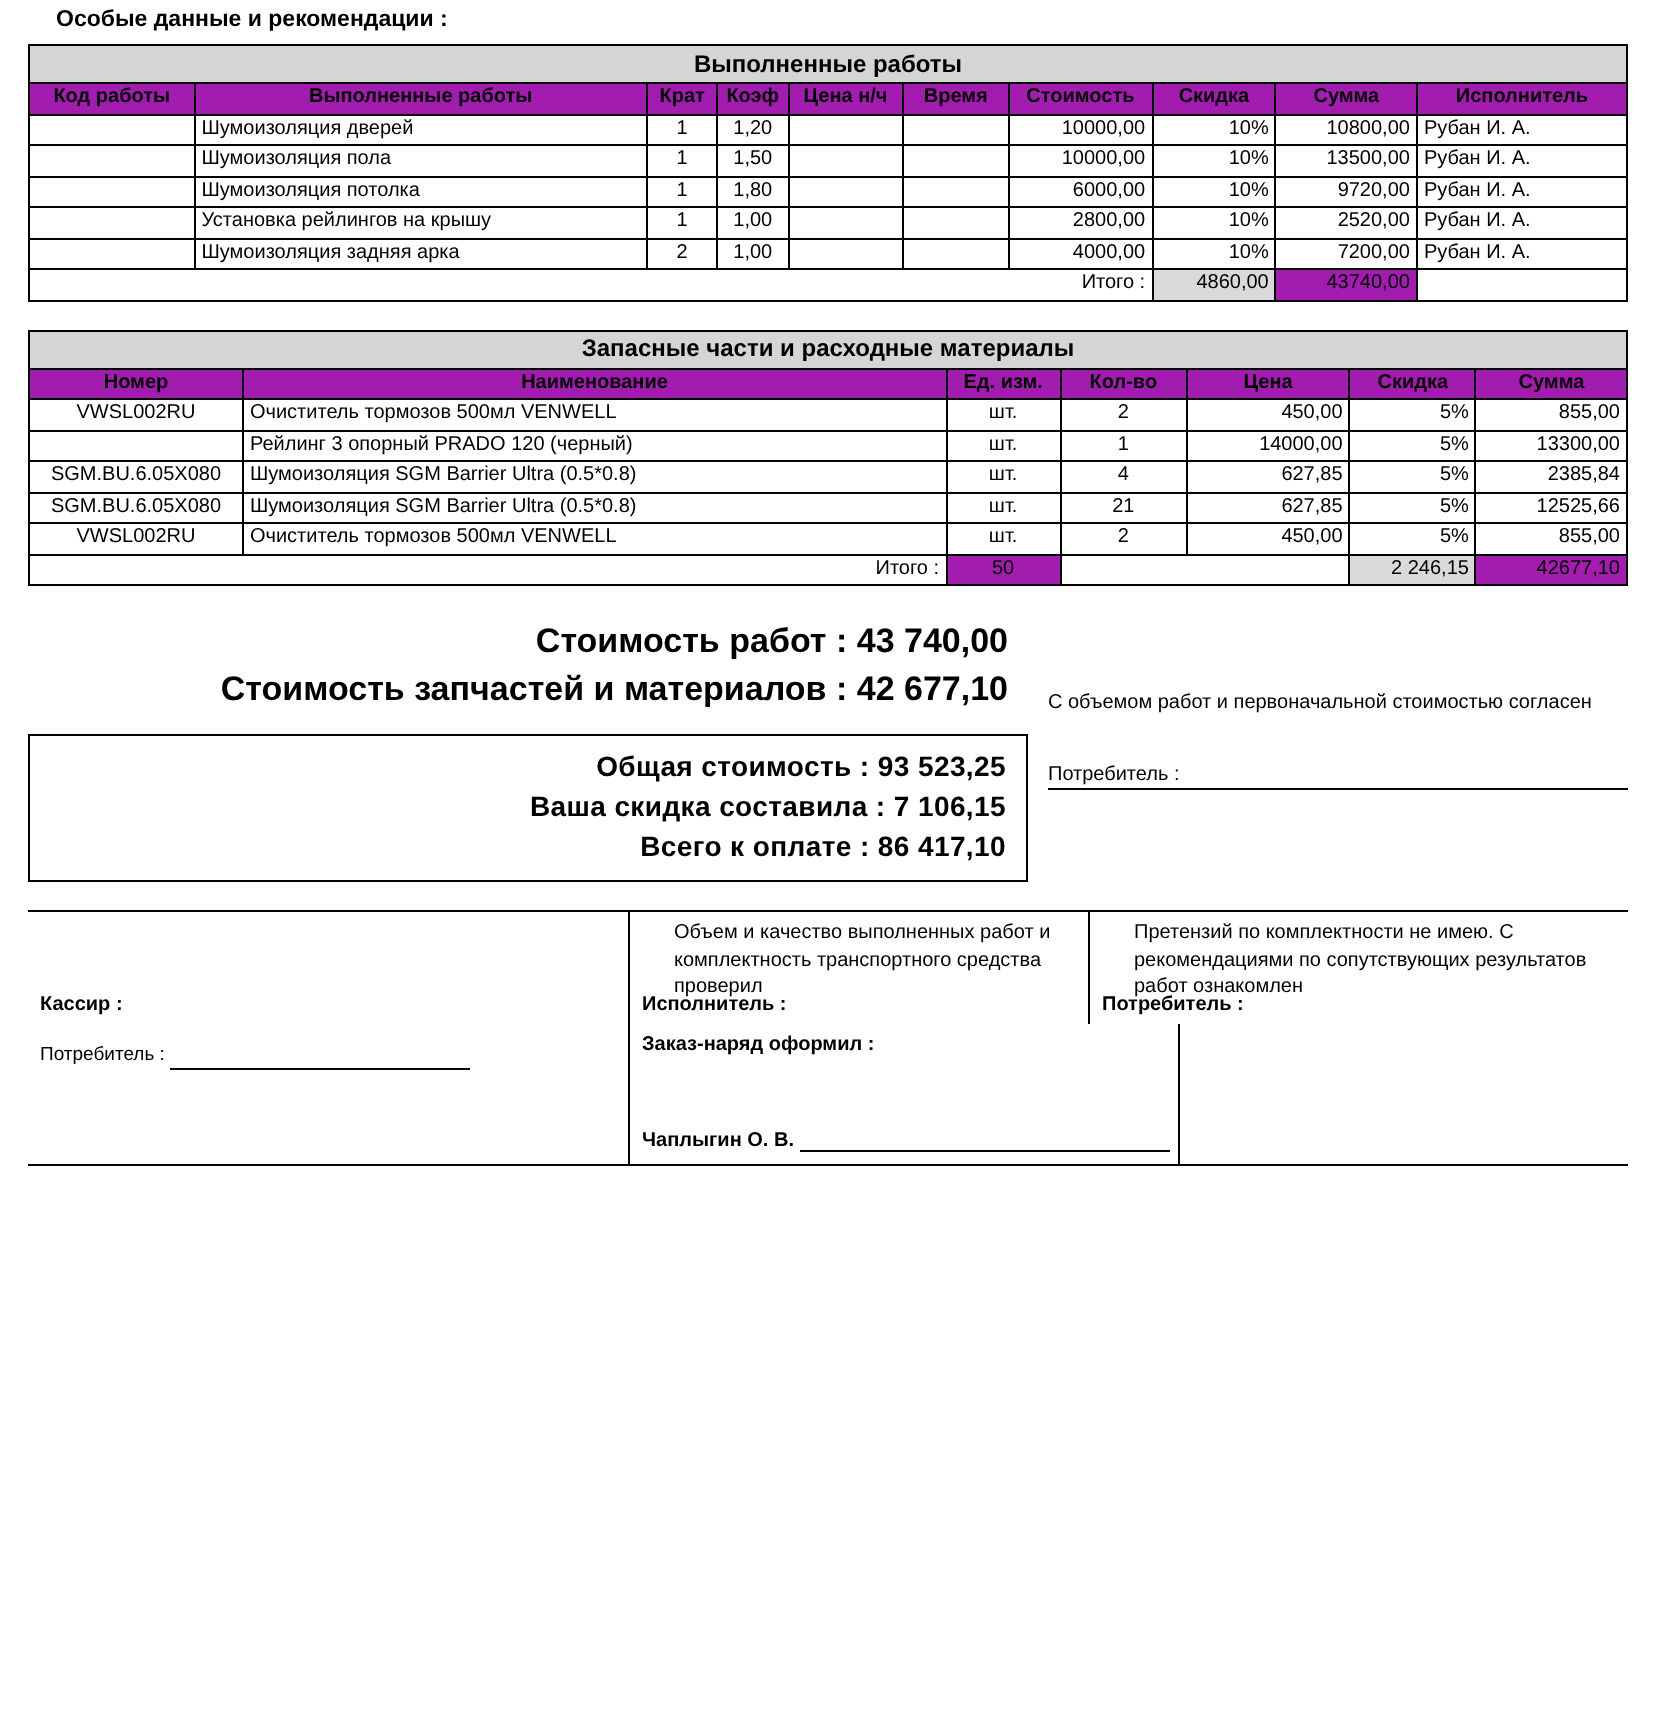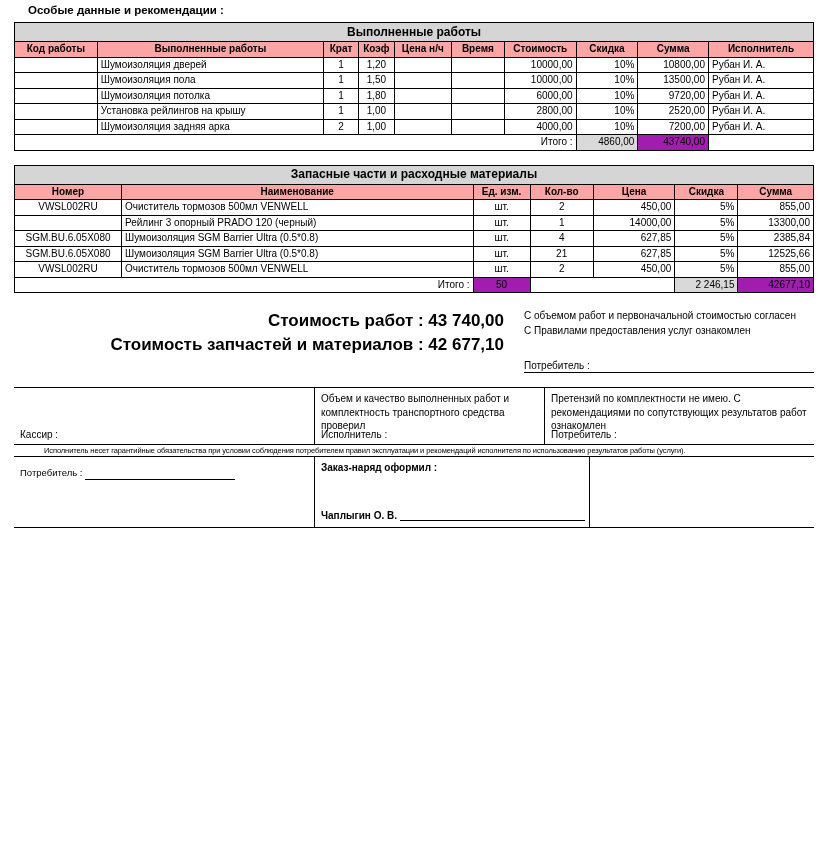--- a/index.html
+++ b/index.html
@@ -50,21 +50,21 @@
   .tbl-title {
     background: #d5d5d5;
     text-align: center;
     font-weight: bold !important;
     font-size: 12px !important;
     height: 19px !important;
   }
   .hdr td, .hdr th {
     text-align: center;
     font-weight: bold !important;
-    background: #fca5a5;
+    background: #a21caf;
   }
   .c { text-align: center; }
   .r { text-align: right; }
   .l { text-align: left; }
   .blank { border: none !important; }
   .totals-label {
     text-align: right;
     font-weight: bold;
     border: none !important;
   }
@@ -105,54 +105,55 @@
     font-size: 14px;
     font-weight: bold;
     padding: 2px 0;
     letter-spacing: 0.2px;
   }
   .summary-right {
     flex: 1;
     padding-left: 10px;
     box-sizing: border-box;
     font-size: 10px;
+    margin-top: 36px;
   }
   .summary-right .agree-line {
     line-height: 1.45;
   }
   .consumer-row {
     margin-top: 22px;
     border-bottom: 1px solid #000;
     padding-bottom: 1px;
   }
   .consumer-row .lbl { display: inline-block; }
 
   
   .sig-section {
     margin-top: 14px;
     border-top: 1px solid #000;
     display: flex;
     width: 100%;
   }
   .sig-col {
     box-sizing: border-box;
-    padding: 4px 6px 2px 6px;
+    padding: 4px 6px 2px 22px;
     font-size: 10px;
     min-height: 56px;
     position: relative;
   }
   .sig-col.c1 { width: 300px; }
   .sig-col.c2 { width: 230px; border-left: 1px solid #000; }
   .sig-col.c3 { flex: 1; border-left: 1px solid #000; }
   .sig-col .txt { line-height: 1.35; }
   .sig-col .role {
     position: absolute;
     bottom: 4px;
     left: 6px;
-    font-weight: normal;
+    font-weight: bold;
   }
   .underline-note {
     border-top: 1px solid #000;
     border-bottom: 1px solid #000;
     font-size: 7.5px;
     padding: 1px 0 1px 30px;
     letter-spacing: -0.1px;
   }
 
   
@@ -380,45 +381,57 @@
   <div class="summary">
     <div class="summary-left">
       <div class="sum-line">
         <span>Стоимость работ :</span>
         <span>43 740,00</span>
       </div>
       <div class="sum-line">
         <span>Стоимость запчастей и материалов :</span>
         <span>42 677,10</span>
       </div>
+      <div class="sum-box">
+        <div class="big">
+          <span>Общая стоимость :</span>
+          <span>93 523,25</span>
+        </div>
+        <div class="big">
+          <span>Ваша скидка составила :</span>
+          <span>7 106,15</span>
+        </div>
+        <div class="big">
+          <span>Всего к оплате :</span>
+          <span>86 417,10</span>
+        </div>
+      </div>
     </div>
     <div class="summary-right">
       <div class="agree-line">С объемом работ и первоначальной стоимостью согласен</div>
-      <div class="agree-line">С Правилами предоставления услуг ознакомлен</div>
       <div class="consumer-row">
         <span class="lbl">Потребитель :</span>
       </div>
     </div>
   </div>
 
   <div class="sig-section">
     <div class="sig-col c1">
       <div class="role">Кассир :</div>
     </div>
     <div class="sig-col c2">
       <div class="txt">Объем и качество выполненных работ и комплектность транспортного средства проверил</div>
       <div class="role">Исполнитель :</div>
     </div>
     <div class="sig-col c3">
       <div class="txt">Претензий по комплектности не имею. С рекомендациями по сопутствующих результатов работ ознакомлен</div>
       <div class="role">Потребитель :</div>
     </div>
   </div>
 
-  <div class="underline-note">Исполнитель несет гарантийные обязательства при условии соблюдения потребителем правил эксплуатации и рекомендаций исполнителя по использованию результатов работы (услуги).</div>
 
   <div class="bottom-section">
     <div class="bottom-col b1">
       <div style="margin-top:4px;">
         <span>Потребитель :</span><span class="sig-rule"></span>
       </div>
     </div>
     <div class="bottom-col b2">
       <div class="head">Заказ-наряд оформил :</div>
       <div class="name-line">

